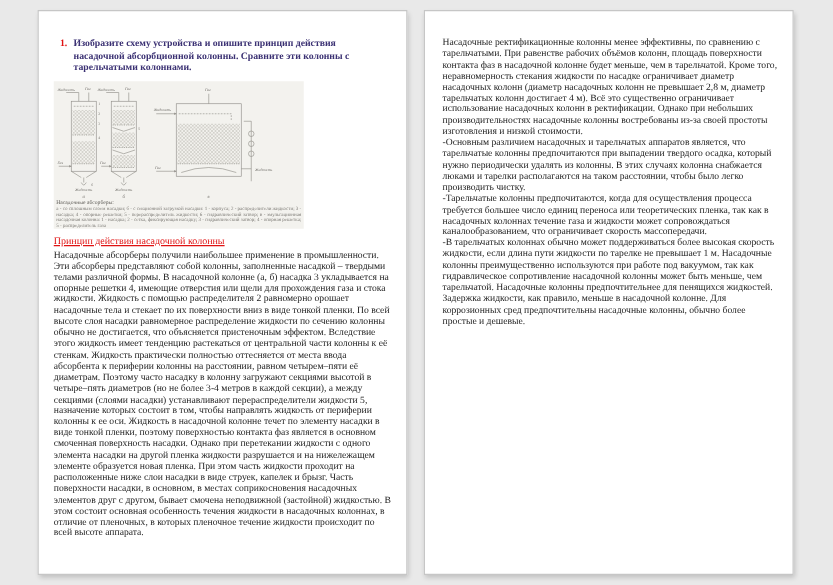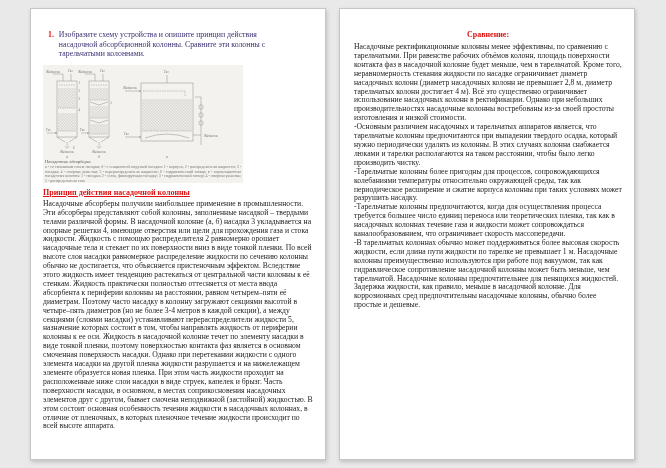--- a/index.html
+++ b/index.html
@@ -11,31 +11,31 @@
   .page{
     position:absolute;top:8px;width:296px;height:452px;background:#ffffff;
     border:1px solid #c6c6c6;box-shadow:1px 2px 4px rgba(0,0,0,.18);
     box-sizing:border-box;
   }
   .page-left{left:30px;padding:21px 10px 0 12px;}
   .page-right{left:339px;padding:21px 12px 0 14px;}
 
   .question{display:flex;margin-left:5px;width:245px;}
   .qnum{color:#e01212;font-weight:bold;font-size:7.8px;line-height:9.6px;margin-right:5px;flex:none;}
-  .qtitle{color:#3b3173;font-weight:normal;font-size:7.8px;line-height:9.6px;}
+  .qtitle{color:#3b3173;font-weight:bold;font-size:7.8px;line-height:9.6px;}
 
   .figure{margin-top:6px;width:200px;background:#f3f2ee;padding:2px 2px 3px 2px;box-sizing:border-box;}
   .fig-svg{display:block;}
   .caption-outer{height:21px;overflow:visible;}
   .caption-inner{width:200%;transform:scale(.5);transform-origin:0 0;}
   .cap-title{font-size:9px;color:#5d5b56;line-height:11px;}
   .cap-body{font-size:8px;color:#7b7974;line-height:9px;text-align:justify;}
 
   .section-heading{
-    color:#e01212;font-weight:bold;font-size:8px;line-height:10px;
+    color:#e01212;font-weight:normal;font-size:8px;line-height:10px;
     text-decoration:underline;margin-top:5px;
   }
   .body-text{font-size:7.7px;line-height:8.9px;color:#1c1c1c;margin:2px 10px 0 0;width:272px;}
 
   .cmp-heading{text-align:center;color:#e01212;font-weight:bold;font-size:8px;line-height:10px;margin-bottom:3px;}
   .page-right p{font-size:7.7px;line-height:8.9px;color:#1c1c1c;margin:0;width:268px;}
 
   svg text{font-family:"Liberation Serif", serif;font-style:italic;fill:#75736e;}
   .dlabel{font-size:3.1px;}
   .dletter{font-size:3.8px;}
@@ -141,21 +141,19 @@
         </div>
       </div>
     </div>
 
     <div class="section-heading">Принцип действия насадочной колонны</div>
 
     <p class="body-text">Насадочные абсорберы получили наибольшее применение в промышленности. Эти абсорберы представляют собой колонны, заполненные насадкой – твердыми телами различной формы. В насадочной колонне (а, б) насадка 3 укладывается на опорные решетки 4, имеющие отверстия или щели для прохождения газа и стока жидкости. Жидкость с помощью распределителя 2 равномерно орошает насадочные тела и стекает по их поверхности вниз в виде тонкой пленки. По всей высоте слоя насадки равномерное распределение жидкости по сечению колонны обычно не достигается, что объясняется пристеночным эффектом. Вследствие этого жидкость имеет тенденцию растекаться от центральной части колонны к её стенкам. Жидкость практически полностью оттесняется от места ввода абсорбента к периферии колонны на расстоянии, равном четырем–пяти её диаметрам. Поэтому часто насадку в колонну загружают секциями высотой в четыре–пять диаметров (но не более 3-4 метров в каждой секции), а между секциями (слоями насадки) устанавливают перераспределители жидкости 5, назначение которых состоит в том, чтобы направлять жидкость от периферии колонны к ее оси. Жидкость в насадочной колонне течет по элементу насадки в виде тонкой пленки, поэтому поверхностью контакта фаз является в основном смоченная поверхность насадки. Однако при перетекании жидкости с одного элемента насадки на другой пленка жидкости разрушается и на нижележащем элементе образуется новая пленка. При этом часть жидкости проходит на расположенные ниже слои насадки в виде струек, капелек и брызг. Часть поверхности насадки, в основном, в местах соприкосновения насадочных элементов друг с другом, бывает смочена неподвижной (застойной) жидкостью. В этом состоит основная особенность течения жидкости в насадочных колоннах, в отличие от пленочных, в которых пленочное течение жидкости происходит по всей высоте аппарата.</p>
   </div>
 
   <div class="page page-right">
-    <div class="cmp-heading">Сравнение:</div>
     <p>Насадочные ректификационные колонны менее эффективны, по сравнению с тарельчатыми. При равенстве рабочих объёмов колонн, площадь поверхности контакта фаз в насадочной колонне будет меньше, чем в тарельчатой. Кроме того, неравномерность стекания жидкости по насадке ограничивает диаметр насадочных колонн (диаметр насадочных колонн не превышает 2,8 м, диаметр тарельчатых колонн достигает 4 м). Всё это существенно ограничивает использование насадочных колонн в ректификации. Однако при небольших производительностях насадочные колонны востребованы из-за своей простоты изготовления и низкой стоимости.</p>
     <p>-Основным различием насадочных и тарельчатых аппаратов является, что тарельчатые колонны предпочитаются при выпадении твердого осадка, который нужно периодически удалять из колонны. В этих случаях колонна снабжается люками и тарелки располагаются на таком расстоянии, чтобы было легко производить чистку.</p>
-    <p>-Тарельчатые колонны более пригодны для процессов, сопровождающихся колебаниями температуры относительно окружающей среды, так как периодическое расширение и сжатие корпуса колонны при таких условиях может разрушить насадку.</p>
     <p>-Тарельчатые колонны предпочитаются, когда для осуществления процесса требуется большее число единиц переноса или теоретических пленка, так как в насадочных колоннах течение газа и жидкости может сопровождаться каналообразованием, что ограничивает скорость массопередачи.</p>
     <p>-В тарельчатых колоннах обычно может поддерживаться более высокая скорость жидкости, если длина пути жидкости по тарелке не превышает 1 м. Насадочные колонны преимущественно используются при работе под вакуумом, так как гидравлическое сопротивление насадочной колонны может быть меньше, чем тарельчатой. Насадочные колонны предпочтительнее для пенящихся жидкостей. Задержка жидкости, как правило, меньше в насадочной колонне. Для коррозионных сред предпочтительны насадочные колонны, обычно более простые и дешевые.</p>
   </div>
 
 </div>
 
 </body></html>

